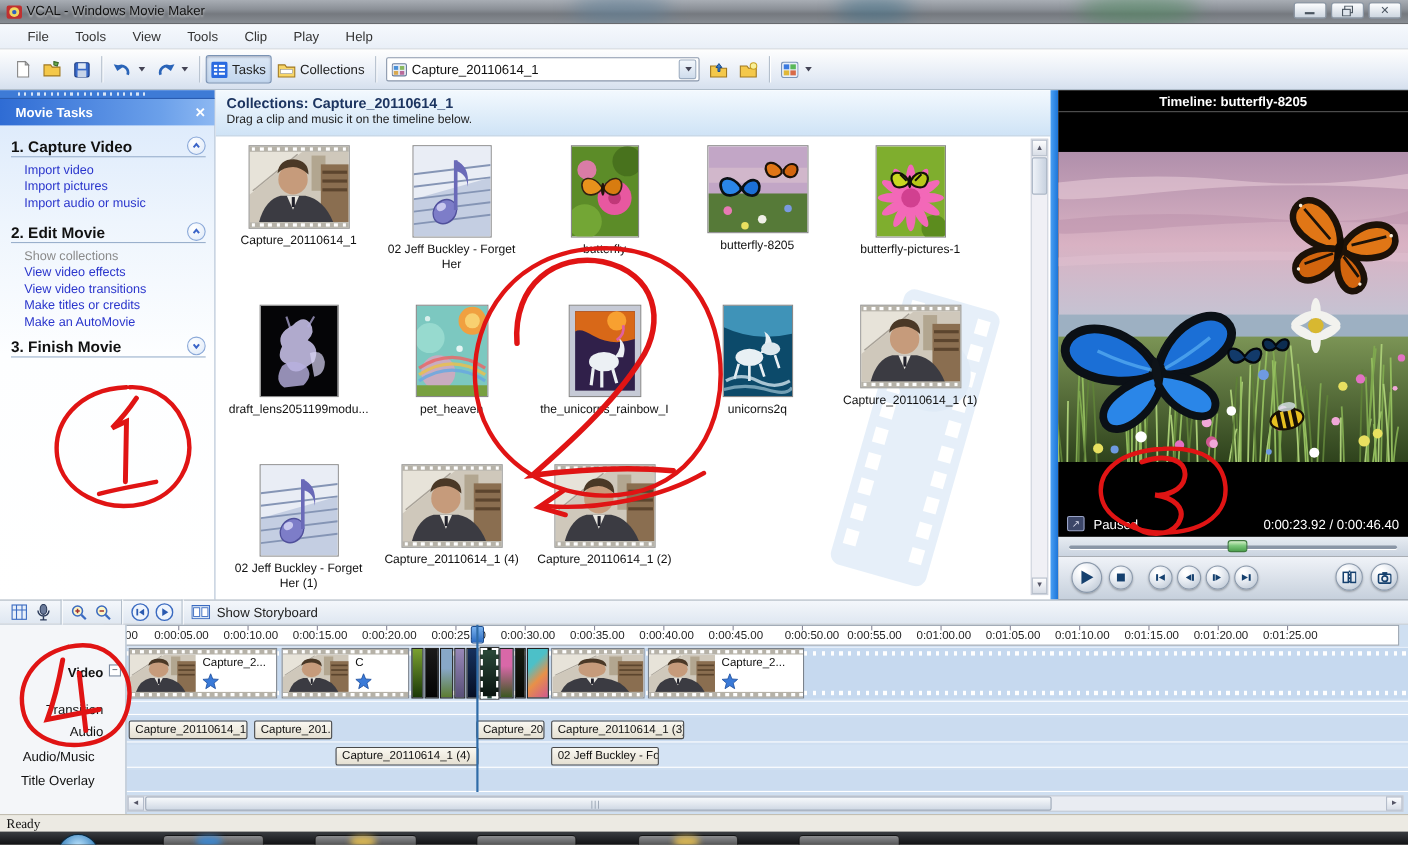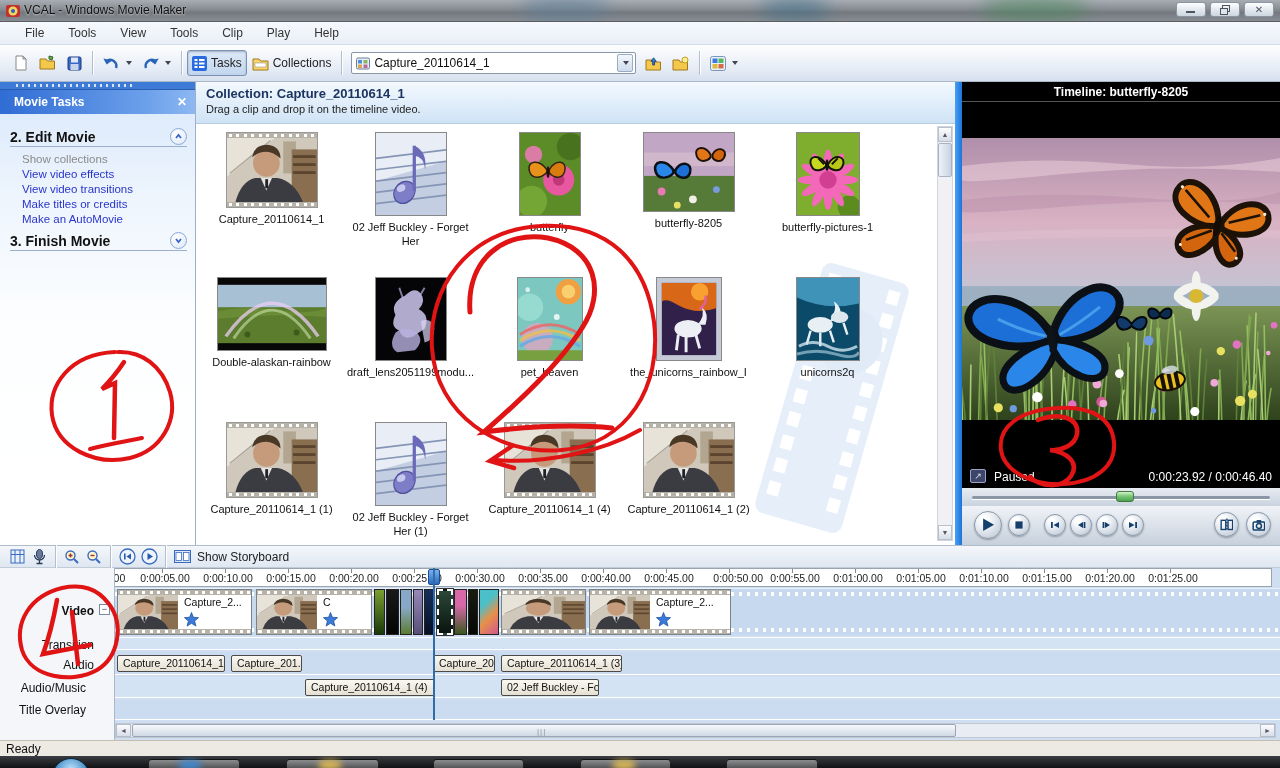--- a/index.html
+++ b/index.html
@@ -132,21 +132,21 @@
   .sliver { position:absolute; top:0; height:46px; border:1px solid #222; }
   .sliver.sel { border:2px dashed #fff; box-shadow:0 0 0 1px #333; }
   .aclip { position:absolute; top:3px; height:17px; background:linear-gradient(180deg,#faf8f1,#e5e0d2); border:1px solid #4a4a4a; border-radius:2px; font-size:10.5px; color:#111; padding:1px 0 0 5px; white-space:nowrap; overflow:hidden; }
   .playhead { position:absolute; left:433px; top:0; width:2px; height:152px; background:#2f6ca8; }
   .hscroll { position:absolute; left:115px; right:4px; top:155px; height:15px; background:#e9ecf2; border:1px solid #c0c8d4; }
   .hs-arrow { position:absolute; top:0; width:15px; height:13px; background:linear-gradient(180deg,#fbfcfe,#d8dee8); border:1px solid #b4bcca; color:#556; font-size:7px; text-align:center; line-height:12px; }
   .hs-thumb { position:absolute; left:16px; top:0; width:824px; height:13px; background:linear-gradient(180deg,#f8fafc,#cfd8e4); border:1px solid #9aa6b6; border-radius:2px; }
   .hs-grip { position:absolute; left:50%; top:3px; width:14px; height:7px; margin-left:-7px; color:#8a96a6; font-size:8px; line-height:7px; letter-spacing:1px; }
 
   
-  .statusbar { position:absolute; left:0; top:740px; width:1280px; height:16px; background:#eceae3; border-top:1px solid #c2beb2; font-size:12px; color:#111; padding:1px 0 0 6px; }
+  .statusbar { position:absolute; left:0; top:740px; width:1280px; height:16px; background:#eceae3; border-top:1px solid #c2beb2; font-size:12px; color:#111; padding:1px 0 0 6px;font-family:Liberation Serif, serif; }
   .taskbar { position:absolute; left:0; top:756px; width:1280px; height:12px; background:linear-gradient(180deg,#3a3d42,#101113); overflow:hidden; }
   .orb { position:absolute; left:52px; top:2px; width:38px; height:38px; border-radius:50%; background:radial-gradient(circle at 50% 30%,#bfe6ff,#2e7ab8 60%,#10405e); border:1px solid #0a2a40; }
   .tb-btn { position:absolute; top:3px; height:20px; border-radius:4px 4px 0 0; border:1px solid rgba(0,0,0,.7); background:linear-gradient(180deg,rgba(255,255,255,.45),rgba(255,255,255,.08)); }
   .tb-glow { position:absolute; top:4px; width:24px; height:10px; border-radius:50%; filter:blur(3px); opacity:.9; }
 
   .anno { position:absolute; left:0; top:0; pointer-events:none; z-index:50; }
 </style>
 </head>
 <body>
 
@@ -284,20 +284,33 @@
 
   <div class="main">
 
     <div class="taskpane">
       <div class="tp-handle"></div>
       <div class="tp-header">
         <span>Movie Tasks</span>
         <span class="x">✕</span>
       </div>
       <div class="tp-body" id="tpbody">
+          <div class="tp-sec">
+            <div class="tp-sec-head">
+              <span class="tp-sec-title">1. Capture Video</span>
+              <span class="chev">
+                <svg viewBox="0 0 9 9">
+                  <path d="M2,6 L4.5,3 L7,6" fill="none" stroke="#3a64c8" stroke-width="1.8"></path>
+                </svg>
+              </span>
+            </div>
+            <div class="tlink">Import video</div>
+            <div class="tlink">Import pictures</div>
+            <div class="tlink">Import audio or music</div>
+          </div>
           <div class="tp-sec pad-links">
             <div class="tp-sec-head">
               <span class="tp-sec-title">2. Edit Movie</span>
               <span class="chev">
                 <svg viewBox="0 0 9 9">
                   <path d="M2,6 L4.5,3 L7,6" fill="none" stroke="#3a64c8" stroke-width="1.8"></path>
                 </svg>
               </span>
             </div>
             <div class="tlink dis">Show collections</div>
@@ -314,22 +327,22 @@
                   <path d="M2,3 L4.5,6 L7,3" fill="none" stroke="#3a64c8" stroke-width="1.8"></path>
                 </svg>
               </span>
             </div>
           </div>
         </div>
     </div>
 
     <div class="collection">
       <div class="c-header">
-        <div class="c-title">Collection: Capture_20110614_1</div>
-        <div class="c-sub">Drag a clip and drop it on the timeline video.</div>
+        <div class="c-title">Collections: Capture_20110614_1</div>
+        <div class="c-sub">Drag a clip and music it on the timeline below.</div>
       </div>
       <div class="watermark">
         <svg width="210" height="300" viewBox="0 0 210 300">
           <g transform="rotate(16 105 150)" fill="#c8ddf2">
             <rect x="60" y="20" width="90" height="260" rx="10"></rect>
             <g fill="#ffffff">
               <rect x="68" y="30" width="12" height="14"></rect>
                 <rect x="68" y="54" width="12" height="14"></rect>
                 <rect x="68" y="78" width="12" height="14"></rect>
                 <rect x="68" y="102" width="12" height="14"></rect>
@@ -454,35 +467,20 @@
                   <ellipse cx="0" cy="-17" rx="4.5" ry="14" fill="#f368b8" transform="rotate(330 0 0)"></ellipse>
                   <circle r="9" fill="#d14090"></circle>
                 </g>
                 <path d="M30,32 C22,20 10,24 15,34 C18,41 27,38 30,34 Z" fill="#c8d820" stroke="#141408" stroke-width="2"></path>
                 <path d="M32,32 C38,20 52,24 47,34 C44,41 35,38 32,34 Z" fill="#b8c818" stroke="#141408" stroke-width="2"></path>
                 <path d="M22,26 L28,32 M42,26 L36,32" stroke="#141408" stroke-width="2"></path>
                 <ellipse cx="31" cy="33" rx="1.8" ry="6" fill="#101008"></ellipse>
               </svg>
             </div>
             <div class="clabel">butterfly-pictures-1</div>
-          </div>
-          <div class="citem">
-            <div class="cthumb pic" style="width: 110px; height: 74px;">
-              <svg viewBox="0 0 110 74" preserveAspectRatio="none">
-                <rect width="110" height="74" fill="#080808"></rect>
-                <rect y="7" width="110" height="28" fill="#a8c0d4"></rect>
-                <rect y="30" width="110" height="37" fill="#5c7c2e"></rect>
-                <path d="M0,34 Q30,28 60,33 T110,31 L110,40 Q55,36 0,42 Z" fill="#6e9038" opacity=".8"></path>
-                <path d="M8,60 Q55,-8 102,60" stroke="rgba(235,205,245,.75)" stroke-width="3.5" fill="none"></path>
-                <path d="M16,62 Q55,4 94,62" stroke="rgba(200,225,170,.6)" stroke-width="3" fill="none"></path>
-                <circle cx="80" cy="56" r="3" fill="#3c5c1c"></circle>
-                <circle cx="30" cy="58" r="3" fill="#3c5c1c"></circle>
-              </svg>
-            </div>
-            <div class="clabel">Double-alaskan-rainbow</div>
           </div>
           <div class="citem">
             <div class="cthumb pic" style="width: 72px; height: 84px;">
               <svg viewBox="0 0 72 84" preserveAspectRatio="none">
                 <rect width="72" height="84" fill="#050507"></rect>
                 <path d="M30,18 Q40,8 46,16 Q52,24 44,32 Q56,38 50,52 L38,60 Q28,64 24,54 Q14,50 20,38 Q14,26 30,18 Z" fill="#cfc8f0" opacity=".85"></path>
                 <path d="M20,56 Q30,48 42,56 Q50,64 40,74 L22,76 Q12,70 20,56 Z" fill="#b8b0e0" opacity=".8"></path>
                 <path d="M46,44 Q58,40 60,52 Q60,64 50,66 Z" fill="#d8d4f4" opacity=".7"></path>
                 <path d="M28,22 L24,10 M44,20 L50,10" stroke="#b8b0e0" stroke-width="2" opacity=".7"></path>
               </svg>

